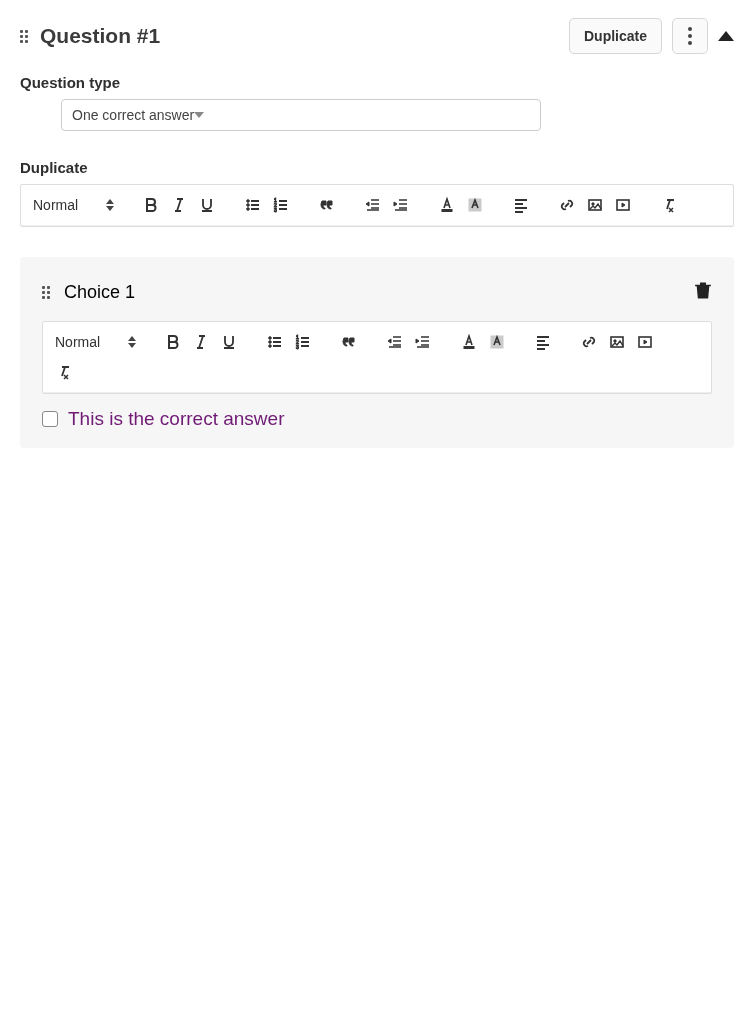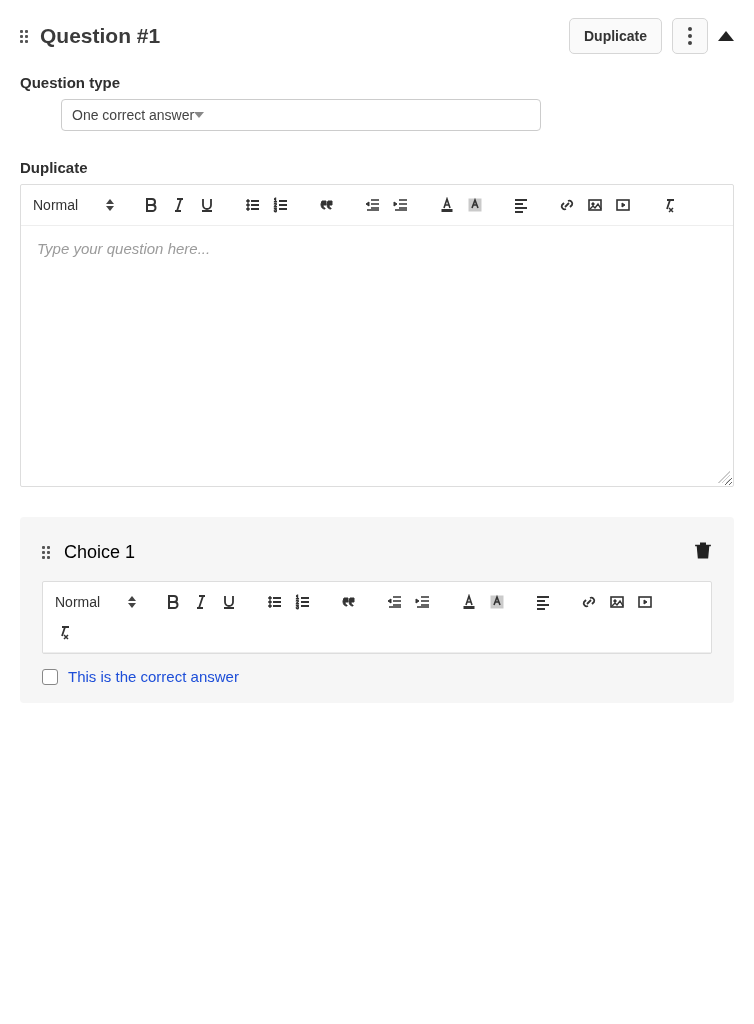--- a/index.html
+++ b/index.html
@@ -154,21 +154,21 @@
     display:flex; align-items:center; justify-content:space-between;
     margin-bottom: 18px;
   }
   .choice-left { display:flex; align-items:center; gap:12px; }
   .choice-title { font-size:18px; font-weight:400; color:#000000; }
   .trash { cursor:pointer; }
   .trash svg { width:18px; height:18px; fill:#222; }
 
   .checkbox-row {
     display:flex; align-items:center; gap:10px; margin-top:14px;
-    font-size:15px; color:#1d4ed8;
+    font-size:19px; color:#701a75;
   }
   .checkbox {
     width:16px; height:16px; border:1.5px solid #888; border-radius:3px;
     background:#fff; cursor:pointer;
   }
 </style>
 </head>
 <body>
 
 <div class="header-row">
@@ -312,24 +312,20 @@
         </span>
     </div>
     <div class="tb-group">
       <span class="tb-item">
           <svg viewBox="0 0 16 16">
             <path d="M6 3h7M9 3l-3 9" stroke-width="1.8" fill="none"></path>
             <path d="M8 11l4 4M12 11l-4 4" stroke-width="1.5"></path>
           </svg>
         </span>
     </div>
-  </div>
-  <div class="editor-body">
-    <span class="placeholder">Type your question here...</span>
-    <div class="resize-corner"></div>
   </div>
 </div>
 
 <div class="choice-panel">
   <div class="choice-header">
     <div class="choice-left">
       <div class="drag-handle">
         <span></span>
           <span></span>
           <span></span>

